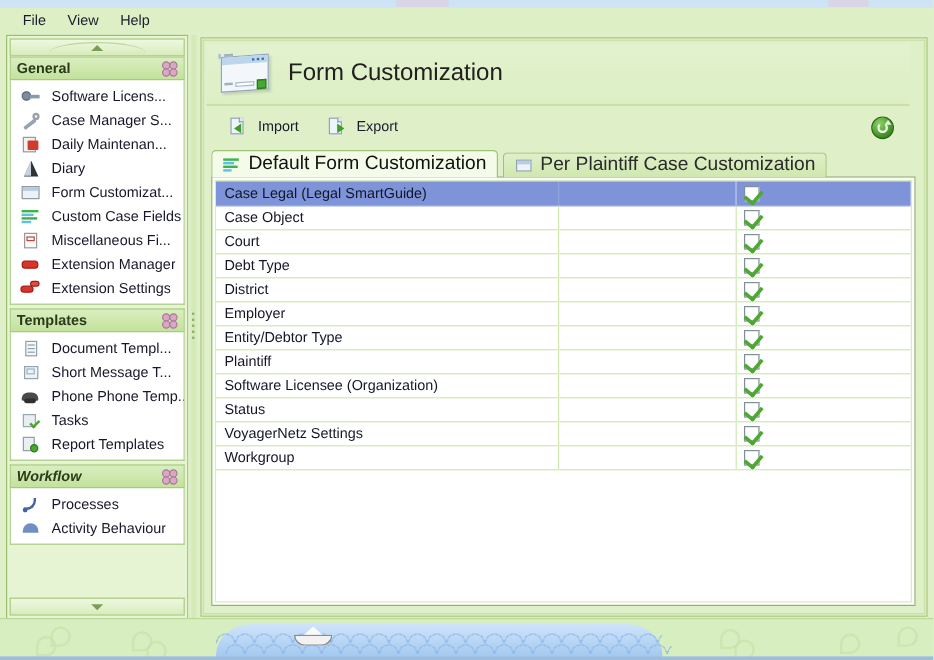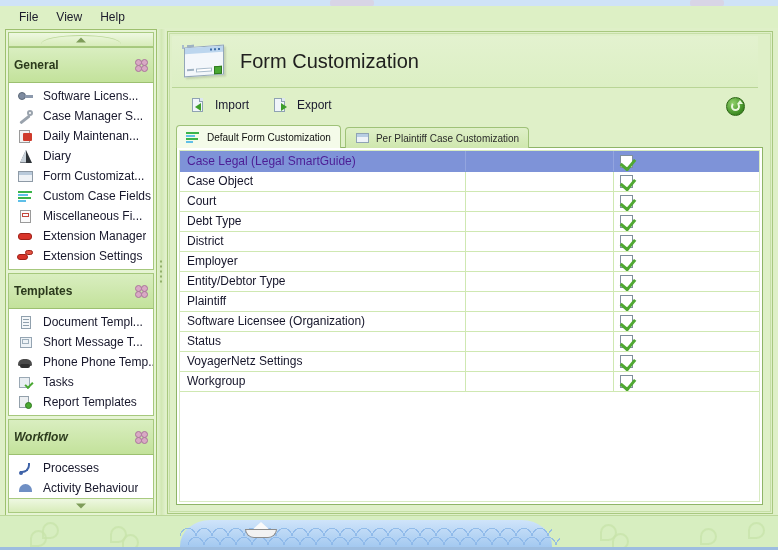--- a/index.html
+++ b/index.html
@@ -29,21 +29,21 @@
            position:relative;}
   .scrollarrow.bot{margin:0 2px 2px 2px;}
   .scrollarrow .tri{position:absolute;left:50%;top:50%;transform:translate(-50%,-50%);
            width:0;height:0;border-left:5px solid transparent;border-right:5px solid transparent;}
   .scrollarrow.top .tri{border-bottom:5px solid #7e9c59;}
   .scrollarrow.bot .tri{border-top:5px solid #7e9c59;}
   .scrollarrow .hump{position:absolute;left:22%;right:22%;top:2px;bottom:2px;
            border-top:1px solid #bcd79a;border-radius:50%/100% 100% 0 0;}
   .sbbody{flex:1 1 auto;overflow:hidden;margin:0 2px;}
 
-  .grp-head{height:36px;background:linear-gradient(#d9eec0,#c3e29b);
+  .grp-head{height:20px;background:linear-gradient(#d9eec0,#c3e29b);
             border:1px solid #a6c87d;border-bottom:1px solid #9cc070;
             display:flex;align-items:center;padding:0 5px;box-sizing:border-box;
             font-weight:bold;font-size:12px;color:#2b3a1c;}
   .grp-head .ttl{flex:1 1 auto;}
   .flower{width:13px;height:13px;position:relative;flex:0 0 auto;}
   .flower i{position:absolute;width:7px;height:7px;border-radius:50%;
             background:#d9a9c4;border:1px solid #a9769a;box-sizing:border-box;}
   .flower i:nth-child(1){left:0;top:0;}
   .flower i:nth-child(2){right:0;top:0;}
   .flower i:nth-child(3){left:0;bottom:0;}
@@ -154,21 +154,21 @@
      background:radial-gradient(circle at 35% 30%,#8fd06a,#3e8c23 70%,#2c6b16);
      border:1px solid #2b6414;box-sizing:border-box;cursor:default;}
   .refresh::before{content:"";position:absolute;left:4px;top:4px;width:9px;height:9px;
      border:2px solid #e9f7dd;border-radius:50%;border-top-color:transparent;box-sizing:border-box;}
   .refresh::after{content:"";position:absolute;left:10px;top:2px;width:0;height:0;
      border-left:3px solid transparent;border-right:3px solid transparent;border-bottom:4px solid #e9f7dd;}
 
   
   .tabs{position:absolute;left:6px;top:91px;height:23px;display:flex;align-items:flex-end;z-index:3;}
   .tab{height:21px;display:flex;align-items:center;padding:0 9px;box-sizing:border-box;
-       border:1px solid #9fc278;border-bottom:none;border-radius:4px 4px 0 0;cursor:default;font-size:10px;}
+       border:1px solid #9fc278;border-bottom:none;border-radius:4px 4px 0 0;cursor:default;font-size:16px;}
   .tab.active{background:#f4fbe9;height:23px;color:#111;}
   .tab.inactive{background:linear-gradient(#dff0c8,#cfe7ae);color:#2b2b2b;margin-left:4px;}
   .tab .ti{width:15px;height:14px;position:relative;margin-right:6px;}
   .tab .ti.fields i{position:absolute;left:0;height:2px;background:#3bb44a;}
   .tab .ti.fields i:nth-child(1){top:2px;width:13px;}
   .tab .ti.fields i:nth-child(2){top:5px;width:9px;background:#5fbfe8;}
   .tab .ti.fields i:nth-child(3){top:8px;width:12px;background:#3bb44a;}
   .tab .ti.fields i:nth-child(4){top:11px;width:7px;background:#5fbfe8;}
   .tab .ti.win::before{content:"";position:absolute;left:1px;top:2px;width:13px;height:10px;
       background:#eef3f8;border:1px solid #8fa3b4;box-sizing:border-box;}
@@ -176,21 +176,21 @@
 
   
   .tablewrap{position:absolute;left:6px;top:113px;right:7px;bottom:6px;
       background:#fff;border:1px solid #8fb468;box-sizing:border-box;z-index:2;}
   .tablewrap .pad{position:absolute;inset:2px;border:1px solid #d8ebc2;box-sizing:border-box;overflow:hidden;background:#fff;}
   table{border-collapse:collapse;width:100%;table-layout:fixed;}
   td{height:20px;font-size:12px;color:#15152a;padding:0 0 0 7px;
      border-bottom:1px solid #cfe8b2;box-sizing:border-box;white-space:nowrap;overflow:hidden;}
   td.c2{width:148px;border-left:1px solid #cfe8b2;padding:0;}
   td.c3{width:146px;border-left:1px solid #cfe8b2;padding:0;text-align:left;}
-  tr.sel td{background:#7e93d8;color:#4c1d95;border-bottom:1px solid #7e93d8;}
+  tr.sel td{background:#7e93d8;color:#0f172a;border-bottom:1px solid #7e93d8;}
   tr.sel td.c2,tr.sel td.c3{border-left:1px solid #93a5df;}
   .chk{display:inline-block;width:13px;height:13px;position:relative;margin-left:6px;vertical-align:middle;
        background:#fff;border:1px solid #7f8f9c;box-sizing:border-box;}
   .chk::after{content:"";position:absolute;left:2px;top:0px;width:7px;height:11px;
        border-right:3px solid #4fa832;border-bottom:3px solid #4fa832;transform:rotate(40deg);}
 
   
   .footer{position:absolute;left:0;bottom:0;width:778px;height:34px;background:#d7eec0;
           border-top:1px solid #bcd79a;overflow:hidden;}
   .footer .petal{position:absolute;border:2px solid #c8e4aa;border-radius:50% 50% 50% 0;width:13px;height:13px;opacity:.8;}

